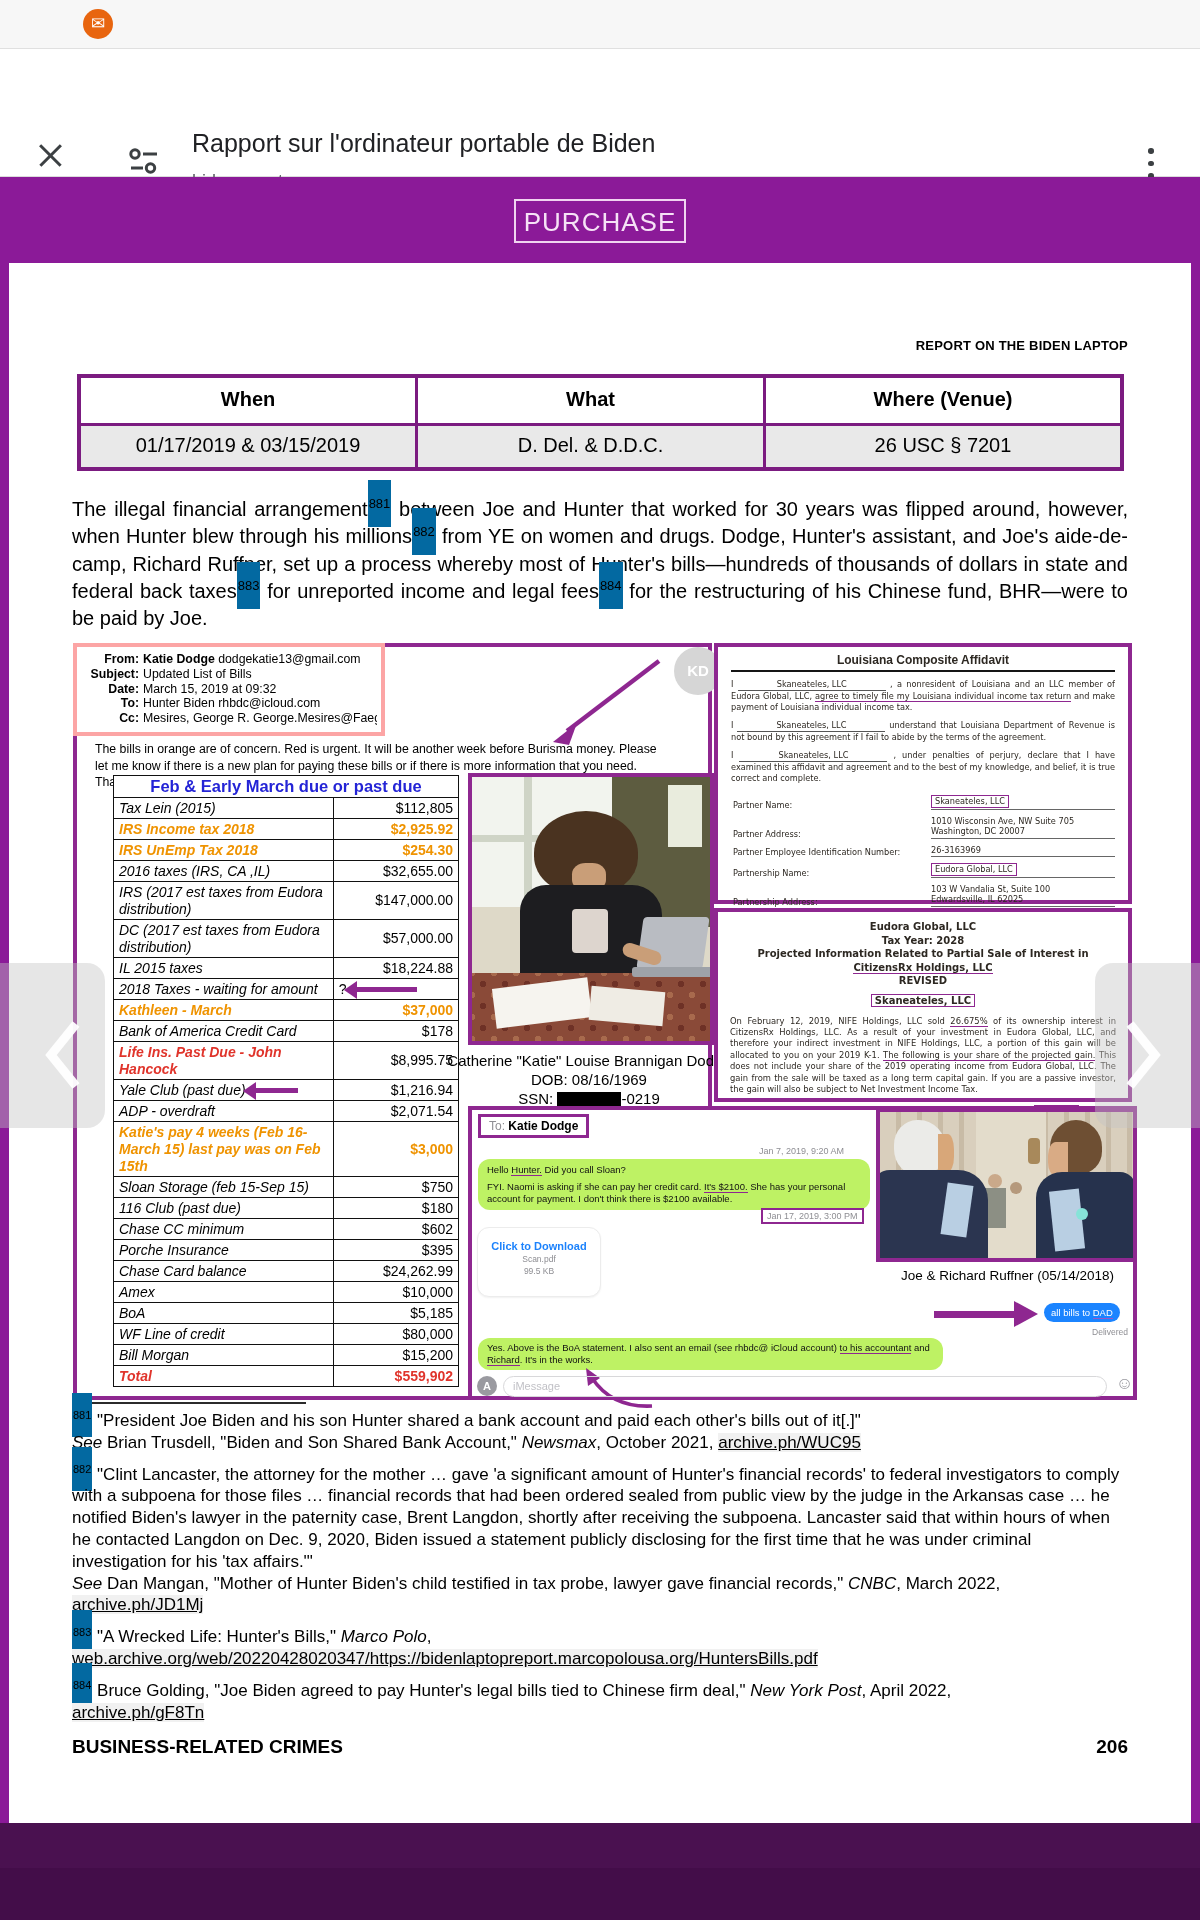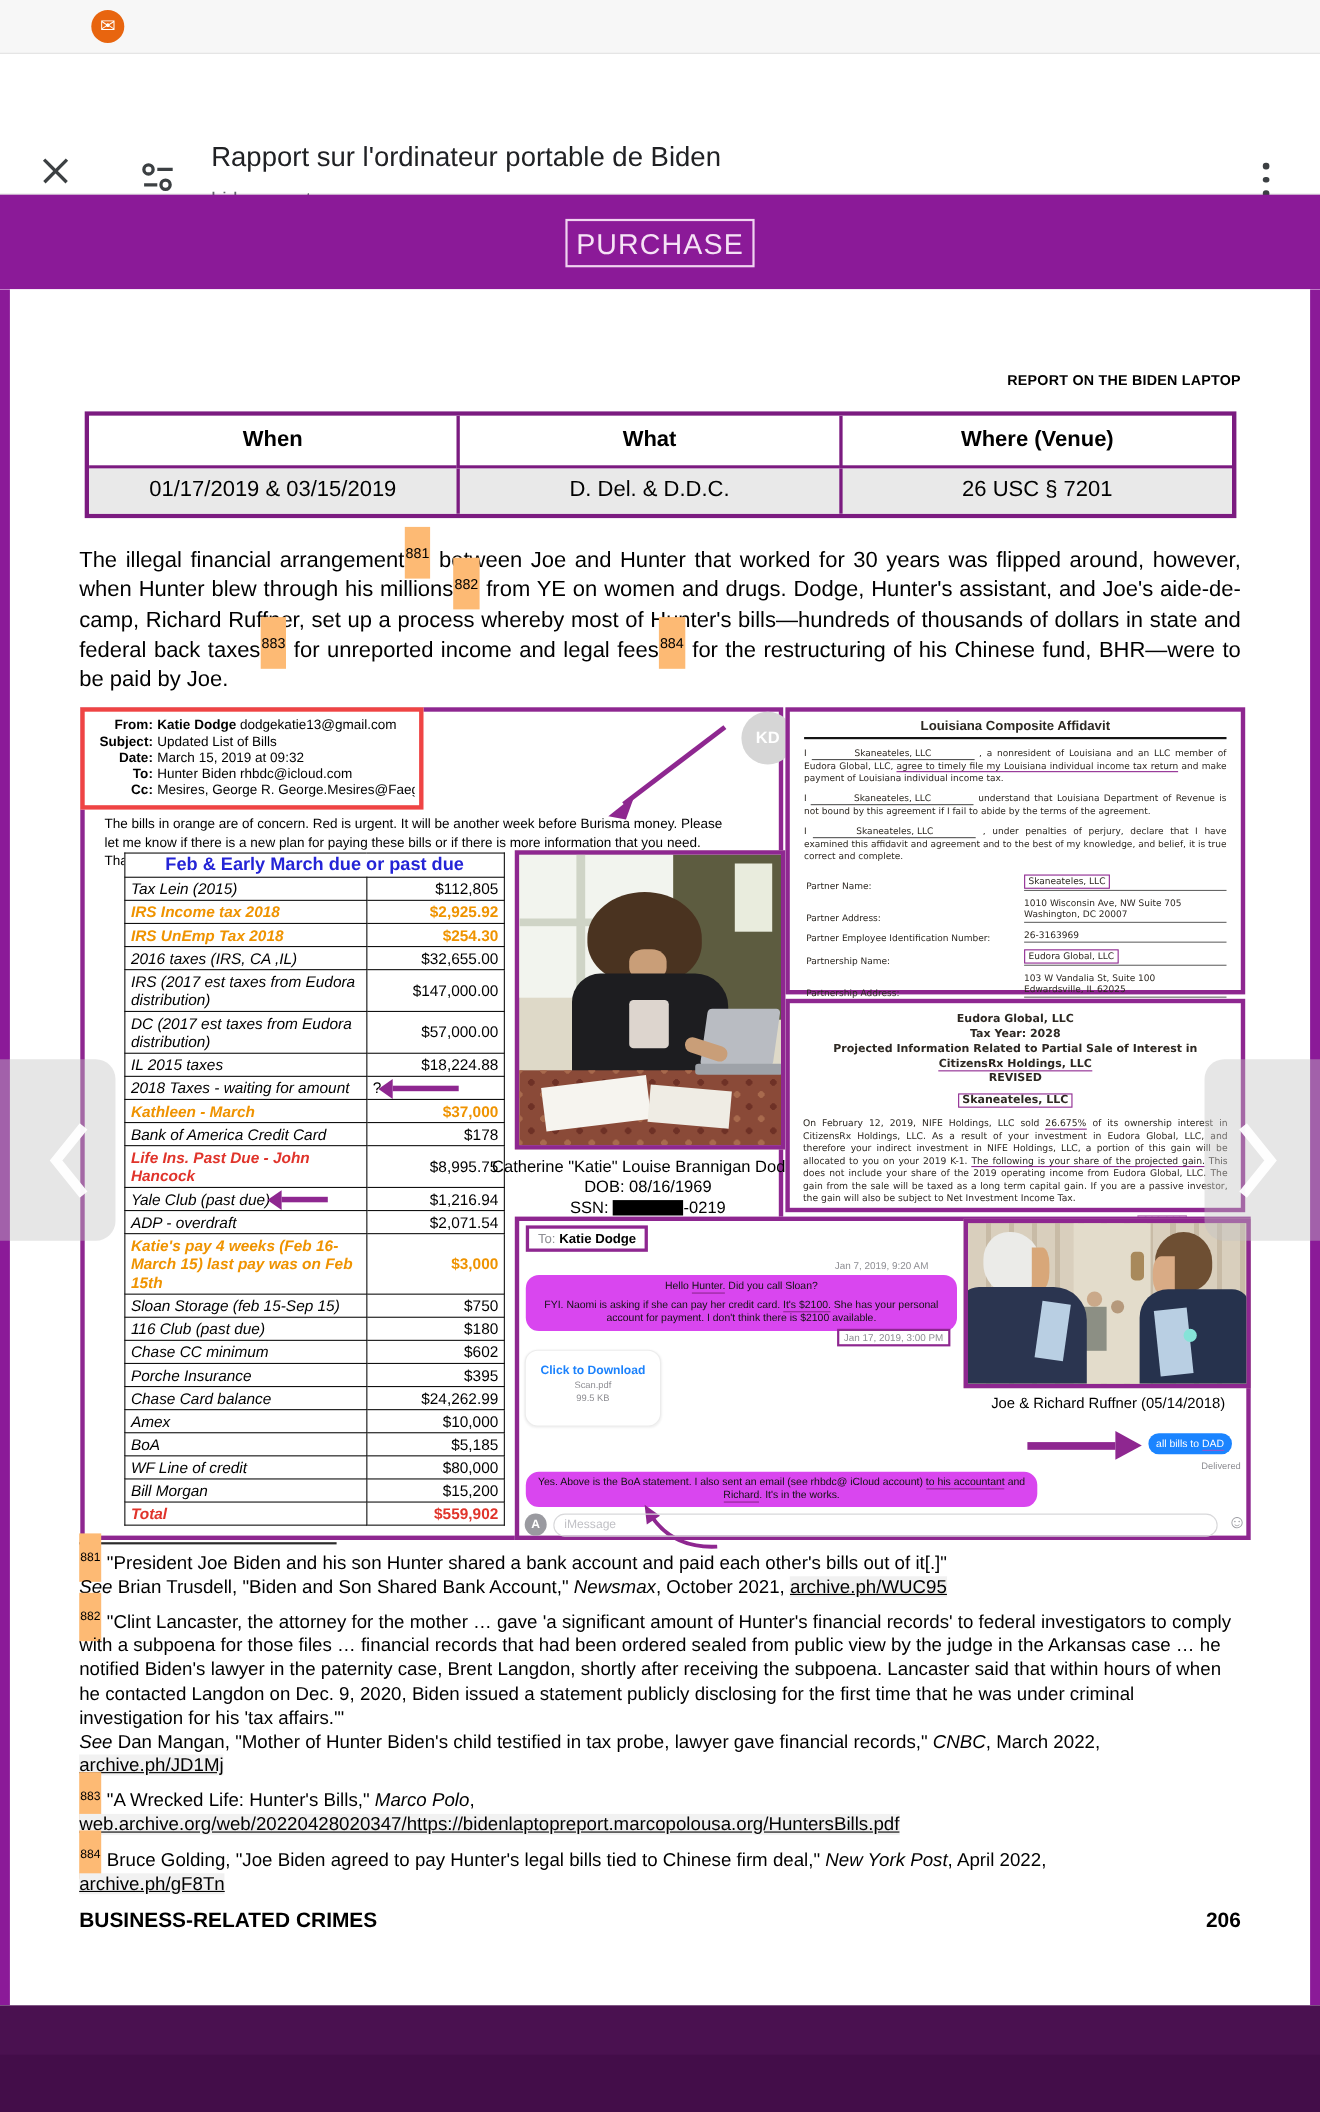--- a/index.html
+++ b/index.html
@@ -34,25 +34,25 @@
   .runhead{position:absolute;right:72px;top:75px;font-size:13px;font-weight:bold;letter-spacing:.2px;padding-left:41px;}
   
   .ct{position:absolute;left:77px;top:111px;width:1047px;border:4px solid #7b1b80;display:grid;
       grid-template-columns:334fr 348fr 357fr;box-sizing:border-box;}
   .ct div{text-align:center;font-size:20px;}
   .ct .h{background:#fff;font-weight:bold;padding:10px 0 12px;border-bottom:3px solid #7b1b80;}
   .ct .d{background:#e9e9e9;padding:8px 0 10px;}
   .ct .c2,.ct .c3{border-left:3px solid #7b1b80;}
   .bodypara{position:absolute;left:72px;top:233px;width:1056px;font-size:20px;line-height:27.3px;
             text-align:justify;}
-  .fnref{font-size:13px;vertical-align:super;background:#fdba74;padding:16px 1px;line-height:0;}
+  .fnref{font-size:13px;vertical-align:super;background:#0369a1;padding:16px 1px;line-height:0;}
   
   .lpanel{position:absolute;left:73px;top:380px;width:639px;height:757px;border:4px solid #8e2790;
           background:#fff;box-sizing:border-box;}
-  .ebox{position:absolute;left:-4px;top:-4px;width:312px;border:4px solid #ef4444;background:#fff;
+  .ebox{position:absolute;left:-4px;top:-4px;width:312px;border:4px solid #fca5a5;background:#fff;
         padding:5px 4px 6px 2px;box-sizing:border-box;}
   .erow{display:flex;font-size:12.3px;line-height:14.8px;}
   .elab{width:60px;text-align:right;font-weight:bold;flex:none;padding-right:4px;}
   .eval{flex:1;white-space:nowrap;overflow:hidden;}
   .kd{position:absolute;left:597px;top:0px;width:48px;height:48px;border-radius:50%;background:#d6d6d6;
       color:#fff;font-weight:bold;font-size:15px;line-height:48px;text-align:center;}
   .earrow{position:absolute;left:462px;top:6px;}
   .enote{position:absolute;left:18px;top:94px;width:566px;font-size:12.3px;line-height:16.5px;}
   table.bills{position:absolute;left:36px;top:128px;border-collapse:collapse;width:346px;
               font-size:14px;line-height:17px;background:#fff;}
@@ -94,21 +94,21 @@
   .egl{width:188px;padding-left:4px;}
   .egline{width:66px;border-bottom:1.4px solid #444;margin-left:46px;}
   
   .imsg{position:absolute;left:468px;top:843px;width:669px;height:294px;border:4px solid #8e2790;
         background:#fff;box-sizing:border-box;}
   .tobox{position:absolute;left:6px;top:4px;border:3px solid #8e2790;padding:2px 8px;font-size:12px;}
   .tolab{color:#8e8e93;} .toname{font-weight:bold;}
   .mdate{color:#8e8e93;font-size:9px;}
   .d1{position:absolute;left:0;top:36px;width:372px;text-align:right;}
   .d2{position:absolute;left:289px;top:98px;border:2px solid #8e2790;padding:1px 4px;}
-  .gb{background:#d946ef;border-radius:12px;color:#111;font-size:9.5px;line-height:12px;text-align:center;}
+  .gb{background:#bef264;border-radius:12px;color:#111;font-size:9.5px;line-height:12px;}
   .b1{position:absolute;left:6px;top:49px;width:392px;padding:5px 9px;box-sizing:border-box;}
   .b1 .p2{margin-top:5px;}
   .attach{position:absolute;left:5px;top:117px;width:122px;height:68px;background:#fff;
           border:1px solid #ececec;border-radius:12px;box-shadow:0 1px 2px rgba(0,0,0,.06);
           text-align:center;}
   .dl{color:#1c82fc;font-size:11px;margin-top:12px;font-weight:bold;}
   .fmeta{color:#8e8e93;font-size:8.5px;margin-top:2px;}
   .bigarrow{position:absolute;left:462px;top:201px;width:80px;height:7px;background:#8e2790;}
   .bigarrow::after{content:"";position:absolute;right:-24px;top:-10px;border:13.5px solid transparent;
           border-right:0;border-left:24px solid #8e2790;}

